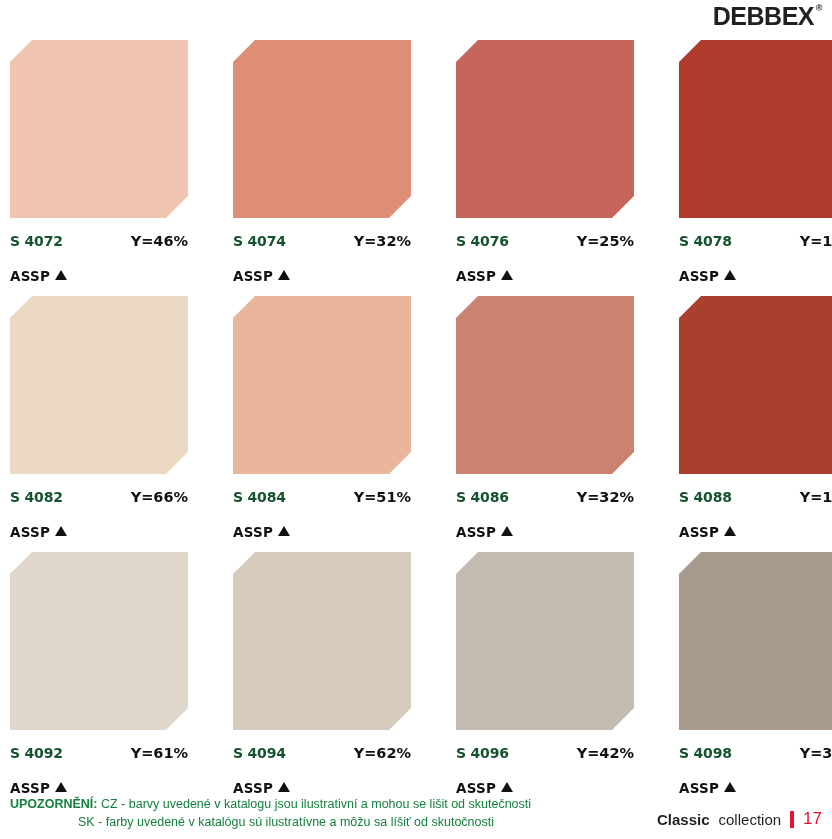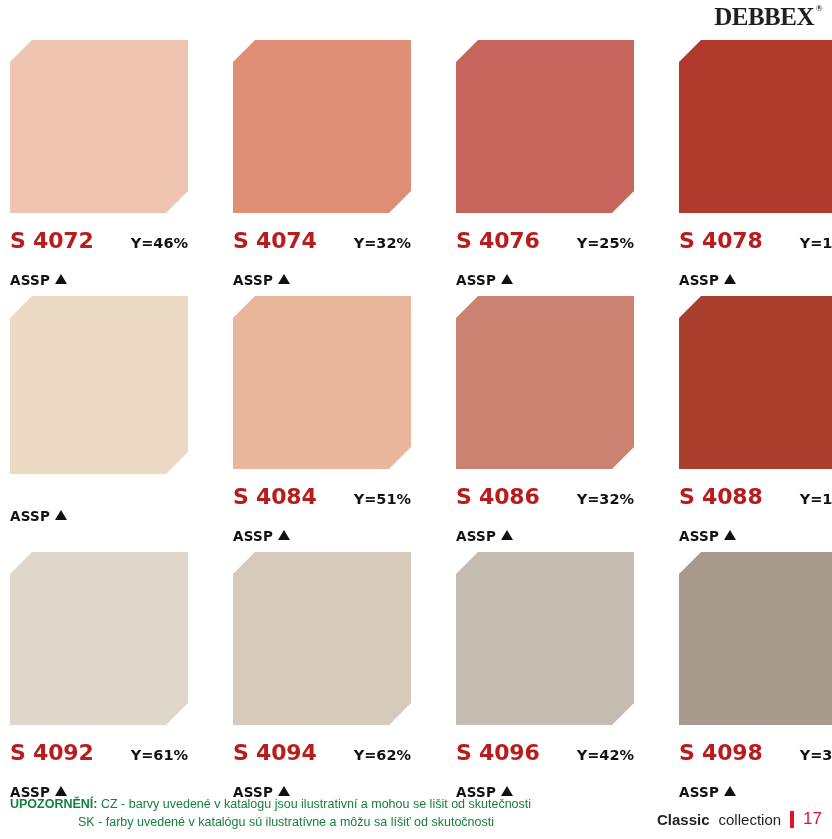--- a/index.html
+++ b/index.html
@@ -22,21 +22,21 @@
 
   
   .header {
     height: 40px;
     display: flex;
     align-items: flex-start;
     justify-content: flex-end;
     padding-top: 4px;
   }
   .logo {
-    font-family: Liberation Serif, serif;
+    font-family: Liberation Sans, sans-serif;
     font-size: 25px;
     font-weight: bold;
     letter-spacing: -0.5px;
     color: #231f20;
     line-height: 1;
     position: relative;
     padding-right: 8px;
   }
   .logo .reg {
     position: absolute;
@@ -79,24 +79,24 @@
     margin-top: 15px;
     width: 178px;
   }
   .meta-top {
     display: flex;
     align-items: baseline;
     justify-content: space-between;
   }
   .code {
     font-family: "DejaVu Sans", sans-serif;
-    font-size: 22px;
+    font-size: 14px;
     font-weight: bold;
     letter-spacing: -0.2px;
-    color: #b91c1c;
+    color: #14532d;
     white-space: nowrap;
   }
   .yval {
     font-family: "DejaVu Sans", sans-serif;
     font-size: 14.5px;
     font-weight: bold;
     color: #111111;
     white-space: nowrap;
   }
   .sub {
@@ -225,20 +225,24 @@
           </div>
           <div class="sub">
             <span>ASSP</span>
             <span class="tri"></span>
           </div>
         </div>
       </div>
       <div class="cell">
         <div class="chip" style="background: rgb(235, 217, 195);"></div>
         <div class="meta">
+          <div class="meta-top">
+            <span class="code">S 4082</span>
+            <span class="yval">Y=66%</span>
+          </div>
           <div class="sub">
             <span>ASSP</span>
             <span class="tri"></span>
           </div>
         </div>
       </div>
       <div class="cell">
         <div class="chip" style="background: rgb(233, 182, 156);"></div>
         <div class="meta">
           <div class="meta-top">

